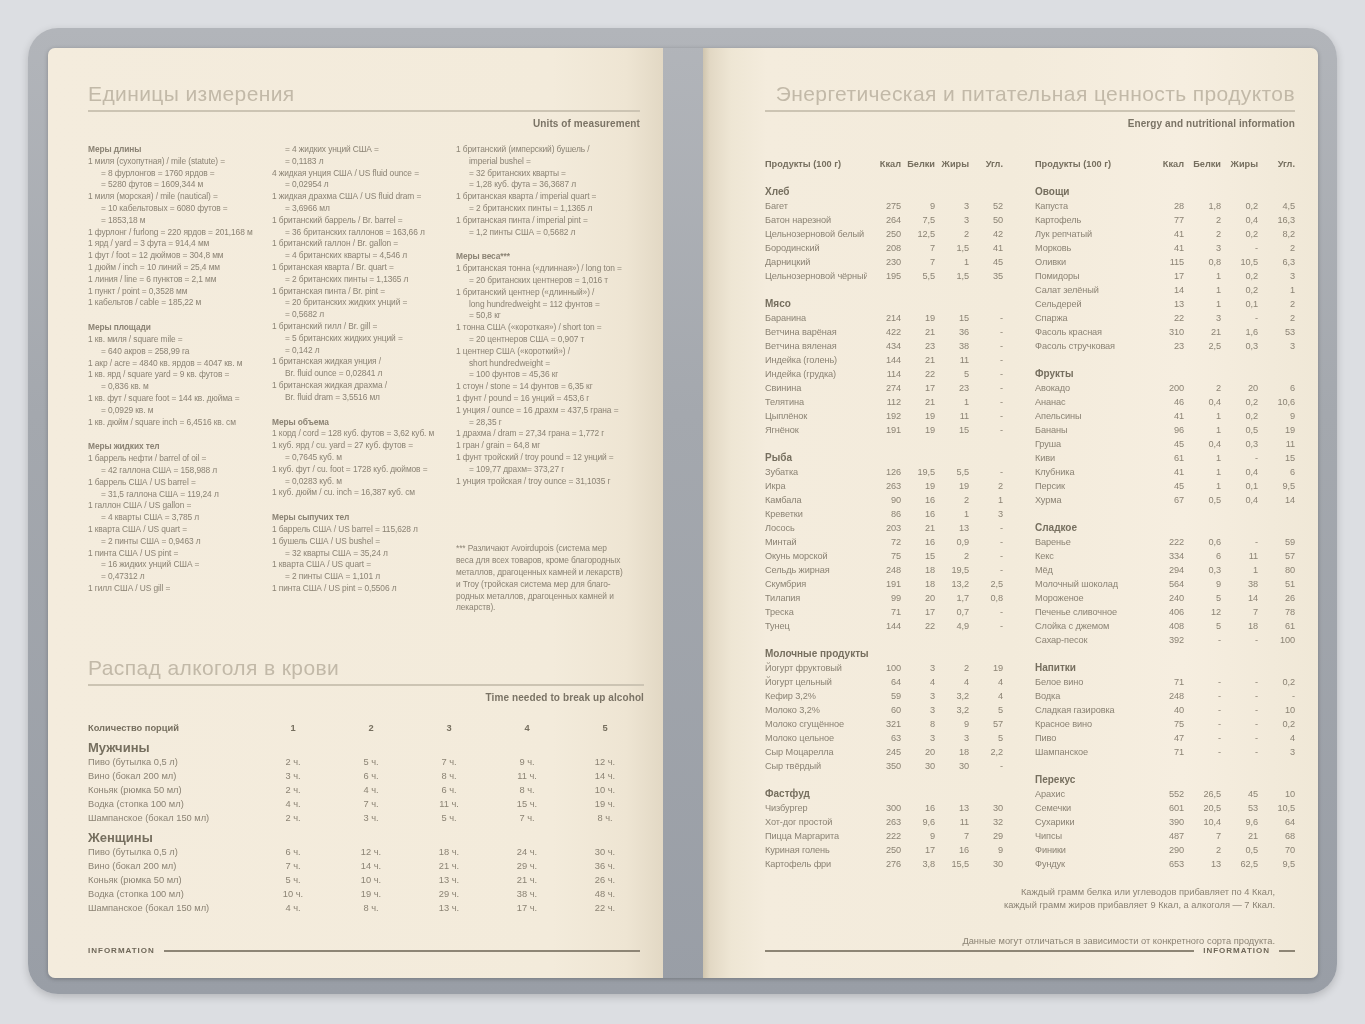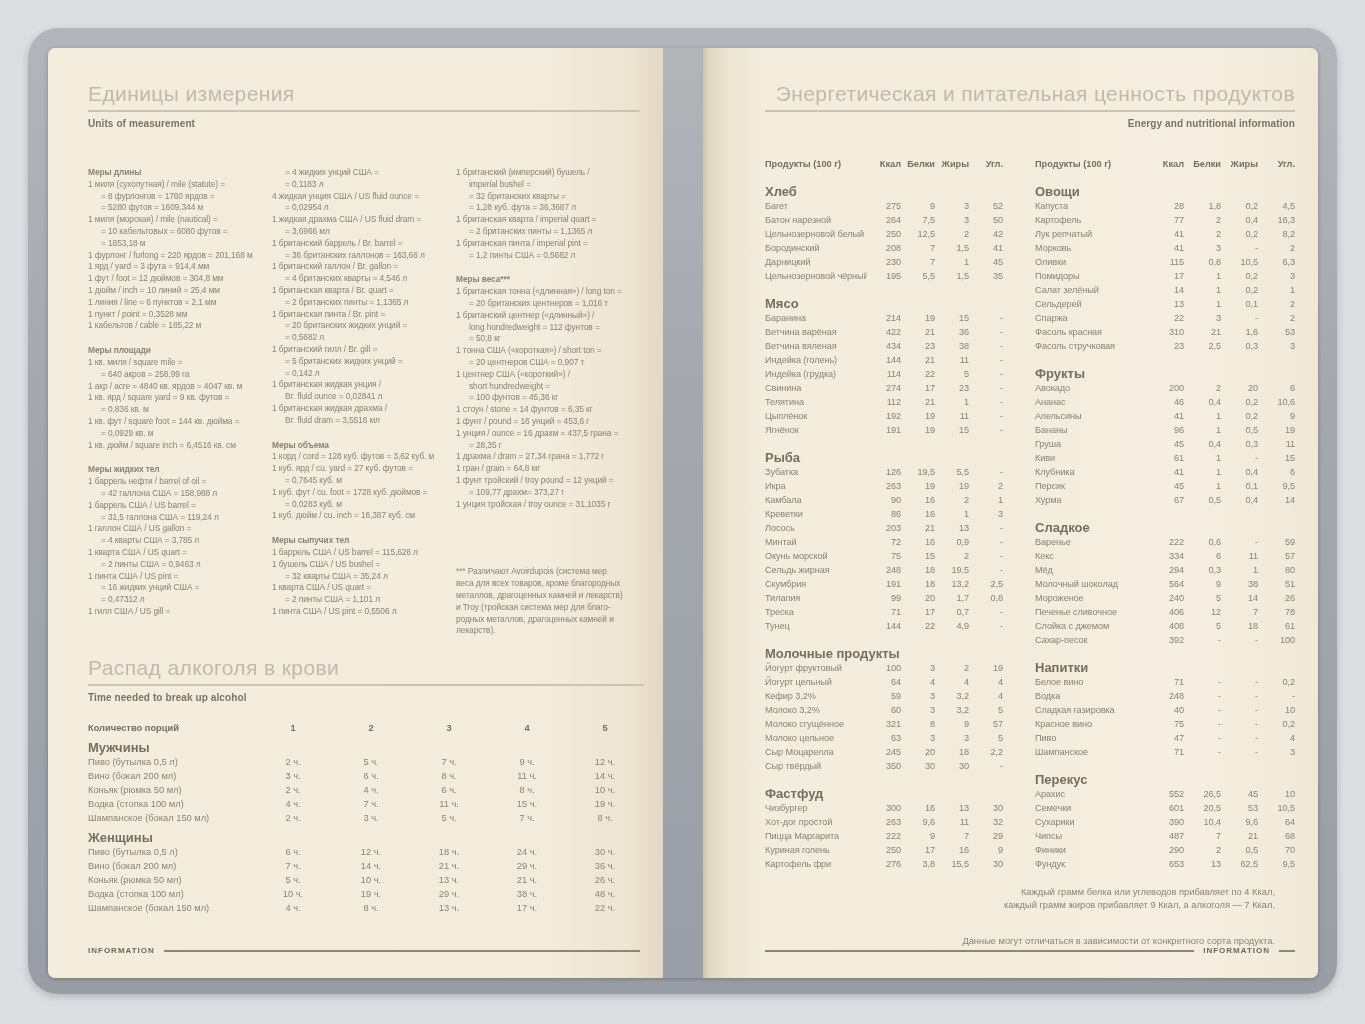--- a/index.html
+++ b/index.html
@@ -20,26 +20,26 @@
     border-radius:7px; overflow:hidden; display:flex;
     box-shadow:0 1px 4px rgba(0,0,0,.25);
     gap:40px;
   }
   .page { position:relative; width:635px; height:930px; }
   .page-left  { background:linear-gradient(90deg,#f4ecdd 0%,#f3ebdb 82%,#eee5d3 94%,#e2d8c4 100%); }
   .page-right { background:linear-gradient(90deg,#cfc5af 0px,#e2d8c4 7px,#eee6d4 28px,#f4ecdd 64px,#f3ebdb 50%,#f6eee0 78%,#f0e8d7 100%); }
 
   .sect-title { font-size:21px; color:#c2b9a8; letter-spacing:.4px; white-space:nowrap; line-height:24px; }
   .sect-rule  { height:2px; background:#ccc4b3; margin-top:4px; }
-  .sect-sub   { font-size:10px; font-weight:bold; color:#7a7365; margin-top:6px; letter-spacing:.1px; }
+  .sect-sub   { font-size:10px; font-weight:bold; color:#7a7365; margin-top:6px; letter-spacing:.1px;text-align:right; }
 
   
   .units-wrap { position:absolute; left:40px; top:34px; width:552px; }
   .units-cols { display:flex; margin-top:15px; }
-  .units-col  { width:184px; padding-right:8px; flex:none;margin-top:23px; }
+  .units-col  { width:184px; padding-right:8px; flex:none; }
   .units-block { margin-bottom:13px; }
   .units-block.footnote { margin-top:56px; }
   .units-heading { font-weight:bold; color:#766f5f; }
   .units-line, .units-heading {
     font-size:8.4px; line-height:11.8px; color:#8b8374;
     letter-spacing:-.1px; white-space:nowrap;
   }
   .units-line.ind { padding-left:13px; }
 
   
@@ -51,21 +51,21 @@
   .alc-row    { display:flex; font-size:9.3px; color:#8b8374; line-height:14px; }
   .alc-name   { width:166px; flex:none; }
 
   
   .energy-wrap { position:absolute; left:62px; top:34px; width:530px; }
   .energy-head { text-align:right; }
   .food-cols { display:flex; justify-content:space-between; margin-top:28px; }
   .food-col-left  { width:238px; flex:none; }
   .food-col-right { width:260px; flex:none; }
   .food-header { display:flex; font-weight:bold; font-size:9.2px; color:#766f5f; line-height:14px; }
-  .food-sec  { font-weight:bold; font-size:13px; color:#766f5f; line-height:14px; margin-top:14px; }
+  .food-sec  { font-weight:bold; font-size:10px; color:#766f5f; line-height:14px; margin-top:14px; }
   .food-row  { display:flex; font-size:9.2px; color:#8b8374; line-height:14px; letter-spacing:-.1px; }
   .food-name { flex:1; white-space:nowrap; overflow:hidden; }
   .food-cell { width:34px; flex:none; text-align:right; }
   .food-col-right .food-cell { width:37px; }
 
   .energy-notes { position:absolute; right:43px; top:838px; text-align:right; font-size:9.3px; color:#8b8374; line-height:13px; }
   .energy-note2 { margin-top:23px; }
 
   
   .page-footer { position:absolute; top:898px; left:40px; width:552px; display:flex; align-items:center; gap:9px; }

